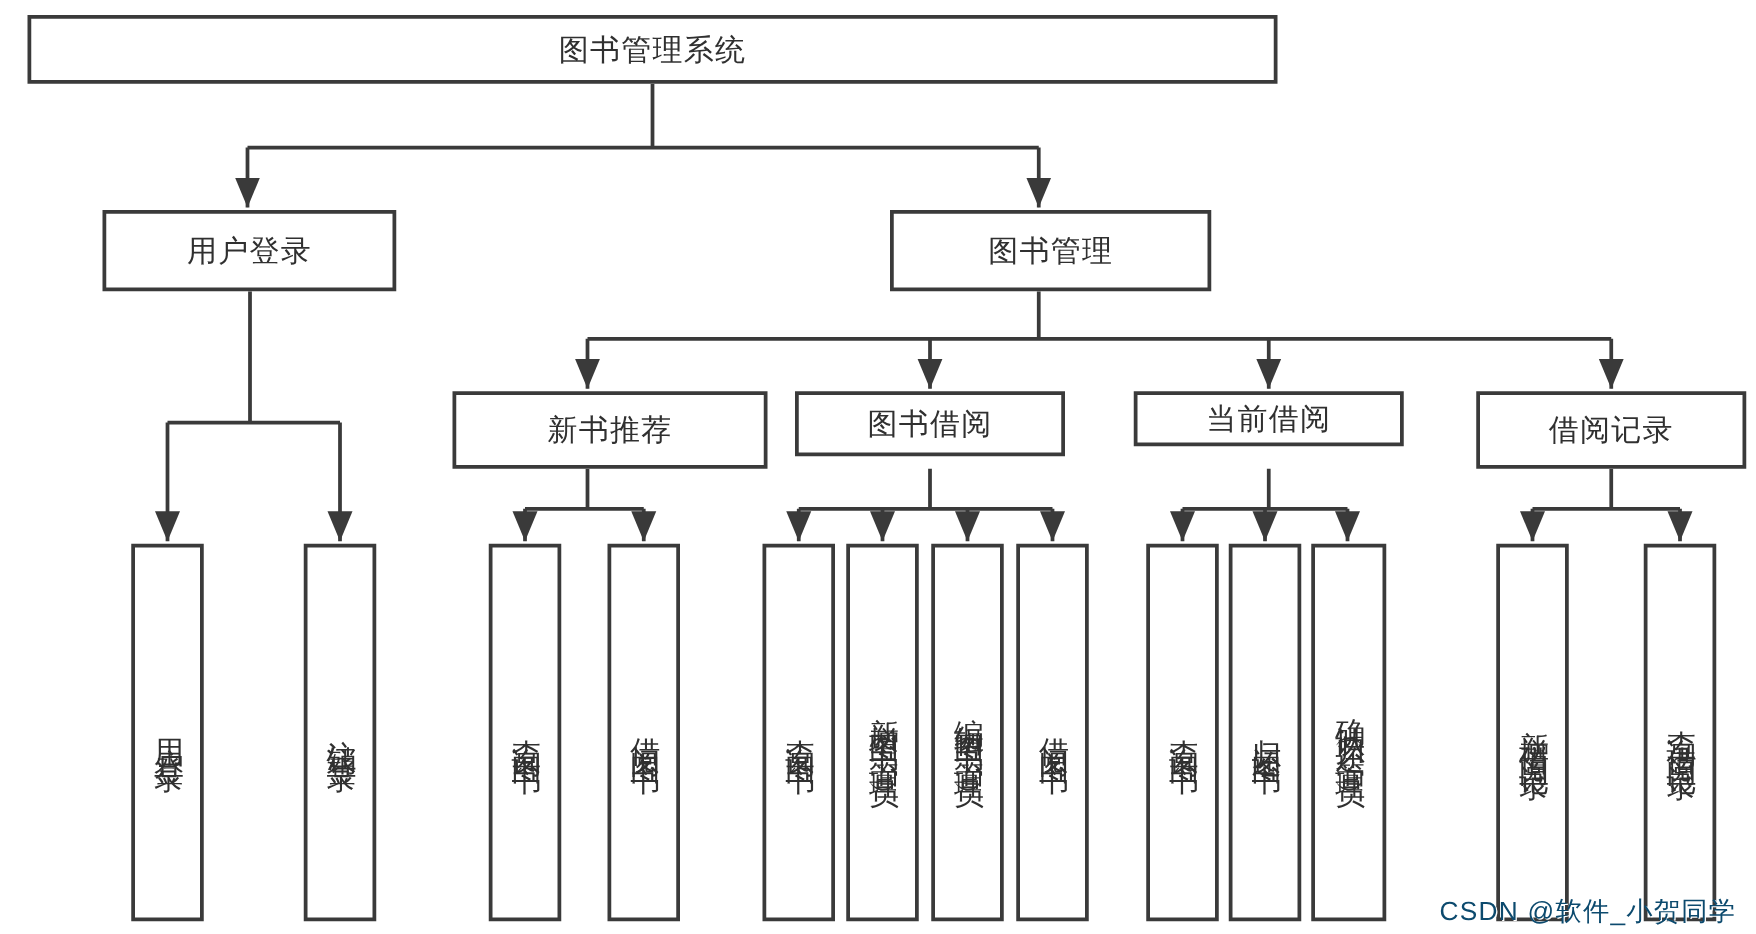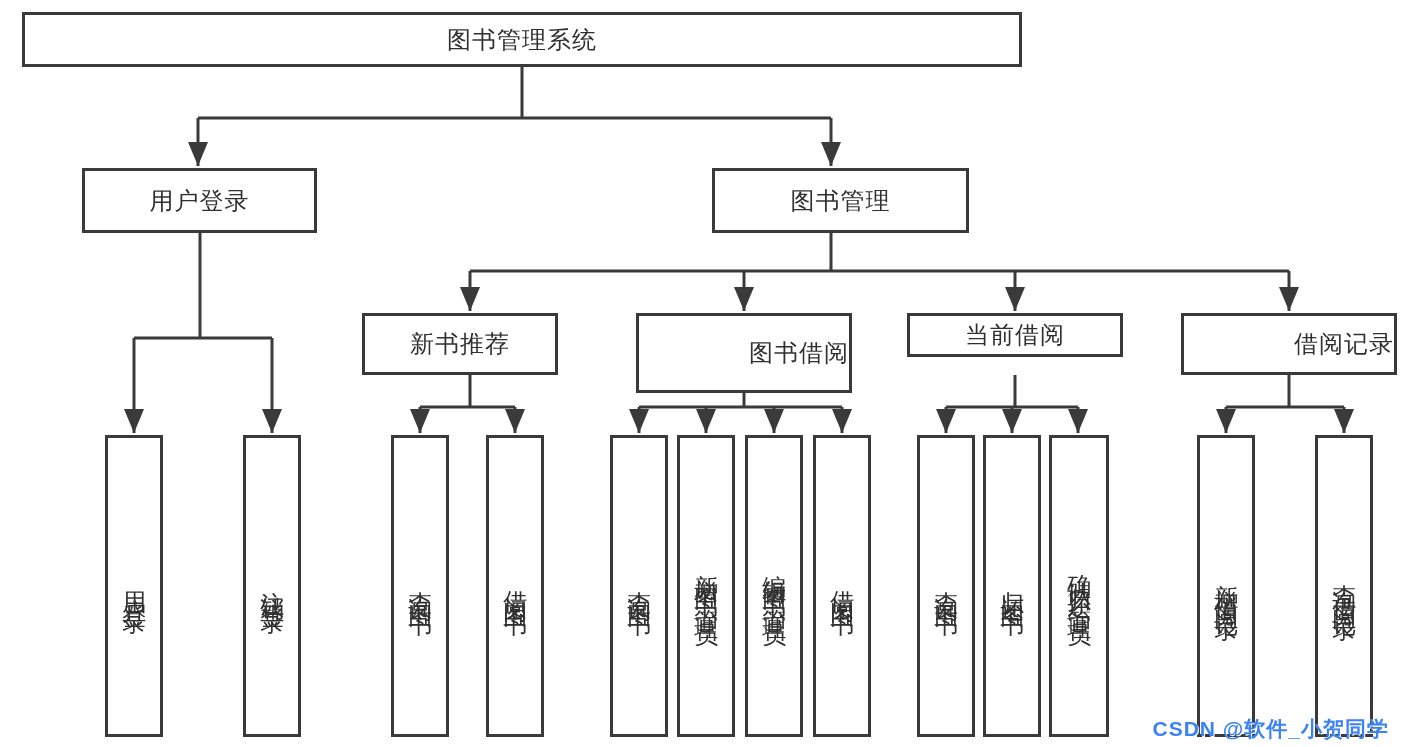--- a/index.html
+++ b/index.html
@@ -42,25 +42,24 @@
     text-orientation: mixed;
     letter-spacing: 7px;
     line-height: 1.1;
     white-space: nowrap;
   }
   .watermark {
     position: absolute;
     right: 16px;
     bottom: 4px;
     font-size: 21px;
-    color: #3b82f6;
+    color: #0c4a6e;
     letter-spacing: 1px;
     text-shadow: 1px 1px 0 #ffffff;
     z-index: 5;
-    font-weight: bold;
   }
 </style>
 </head>
 <body>
 
 <div class="canvas">
 
   <svg class="wires" viewBox="0 0 1405 747" xmlns="http://www.w3.org/2000/svg">
     <defs>
       <marker id="arw" markerUnits="userSpaceOnUse" markerWidth="26" markerHeight="22" refX="24" refY="11" orient="auto">
@@ -108,30 +107,30 @@
     <span>图书管理系统</span>
   </div>
 
   <div class="node" style="left:82px; top:168px; width:235px; height:65px;">
     <span>用户登录</span>
   </div>
   <div class="node" style="left:712px; top:168px; width:257px; height:65px;">
     <span>图书管理</span>
   </div>
 
-  <div class="node" style="left:362px; top:313px; width:196px; height:62px;">
+  <div class="node" style="left:362px; top:313px; width:252px; height:62px;">
     <span>新书推荐</span>
   </div>
-  <div class="node" style="left:636px; top:313px; width:216px; height:80px;justify-content:flex-end;">
+  <div class="node" style="left:636px; top:313px; width:216px; height:52px;">
     <span>图书借阅</span>
   </div>
   <div class="node" style="left:907px; top:313px; width:216px; height:44px;">
     <span>当前借阅</span>
   </div>
-  <div class="node" style="left:1181px; top:313px; width:216px; height:62px;justify-content:flex-end;">
+  <div class="node" style="left:1181px; top:313px; width:216px; height:62px;">
     <span>借阅记录</span>
   </div>
 
   <div class="node leaf" style="left:105px; top:435px; width:58px; height:302px;">
     <span class="vtext">用户登录</span>
   </div>
   <div class="node leaf" style="left:243px; top:435px; width:58px; height:302px;">
     <span class="vtext">注销登录</span>
   </div>
 

